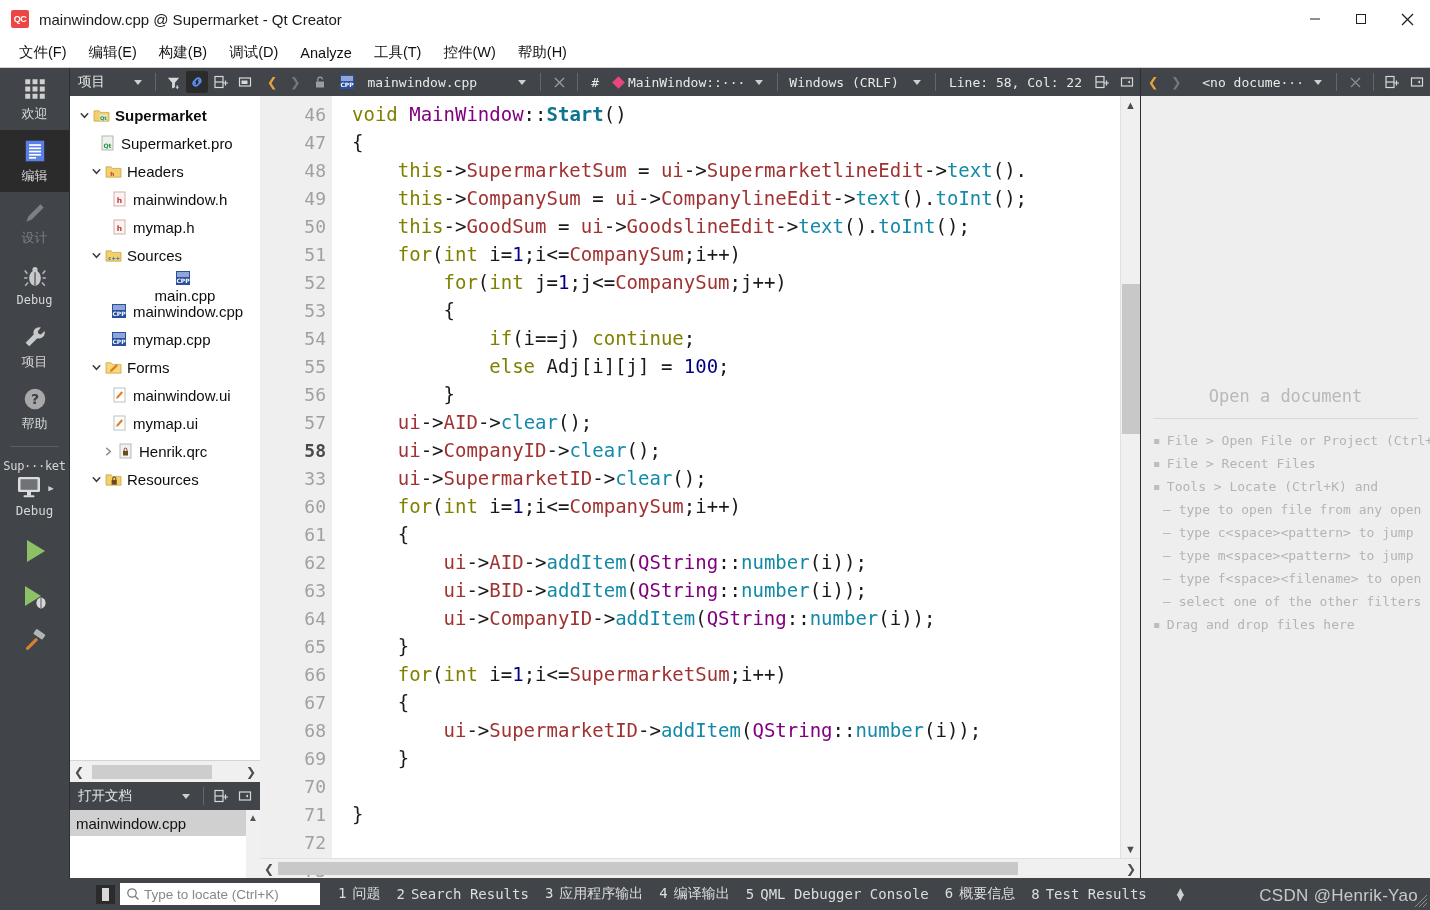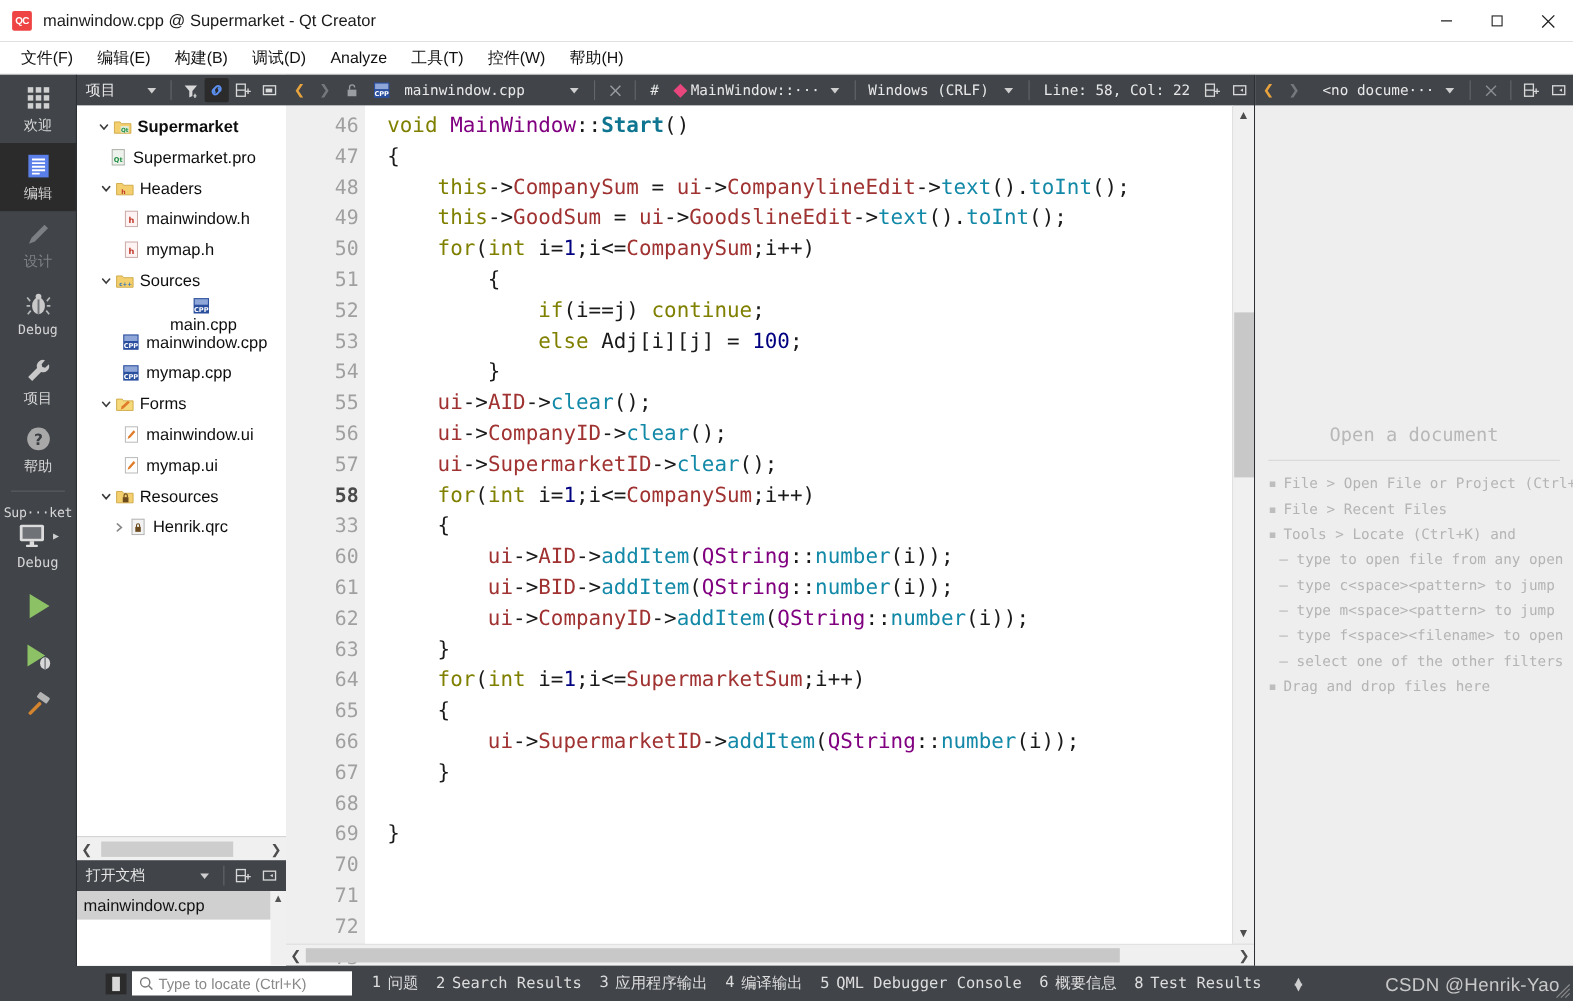--- a/index.html
+++ b/index.html
@@ -435,21 +435,21 @@
             <svg width="16" height="16" viewBox="0 0 16 16">
                 <rect x="2.5" y="4" width="11" height="8" fill="none" stroke="#d8d8d8" stroke-width="1.2"></rect>
                 <rect x="4.5" y="6.5" width="6" height="3.5" fill="#d8d8d8"></rect>
               </svg>
           </div>
         </div>
       </div>
 
       <div class="tree">
 
-        <div class="trow bold" style="padding-left:16px;">
+        <div class="trow bold" style="padding-left:6px;">
           <span class="twist">
             <svg width="11" height="11" viewBox="0 0 12 12">
                 <path d="M2.5 4 L6 8 L9.5 4" stroke="#3c3c3c" stroke-width="1.6" fill="none" stroke-linecap="round"></path>
               </svg>
             </span>
           <span class="ficon">
             <svg width="17" height="15" viewBox="0 0 18 16">
                 <path d="M1 3 h5.5 l1.3 1.7 H17 V14 H1 Z" fill="#f3cf6e" stroke="#c9a23b" stroke-width="0.8"></path>
                 <rect x="7" y="7" width="8" height="6.5" fill="#dfe9d7"></rect>
                 <text x="11" y="12.5" font-size="5.5" font-weight="bold" text-anchor="middle" fill="#1e9142" font-family="DejaVu Sans">Qt</text>
@@ -579,50 +579,50 @@
         <div class="trow" style="padding-left:40px;">
           <span class="ficon">
             <svg width="15" height="16" viewBox="0 0 14 16">
                 <rect x="1.5" y="1" width="11" height="14" fill="#ffffff" stroke="#b9b9b9" stroke-width="0.9"></rect>
                 <path d="M3.5 12 L4.3 9.6 L9 4.2 L10.5 5.7 L5.8 11 Z" fill="#e07b2a"></path>
               </svg>
             </span>
           <span>mymap.ui</span>
         </div>
 
+        <div class="trow" style="padding-left:30px;">
+          <span class="twist">
+            <svg width="11" height="11" viewBox="0 0 12 12">
+                <path d="M4 2.5 L8 6 L4 9.5" stroke="#888888" stroke-width="1.6" fill="none" stroke-linecap="round"></path>
+              </svg>
+            </span>
+          <span class="ficon">
+            <svg width="15" height="16" viewBox="0 0 14 16">
+                <rect x="1.5" y="1" width="11" height="14" fill="#f2f2f2" stroke="#b0b0b0" stroke-width="0.9"></rect>
+                <rect x="4.5" y="8" width="5" height="4.5" fill="#6b4a1e"></rect>
+                <path d="M5.6 8 v-1.5 a1.4 1.4 0 0 1 2.8 0 v1.5" stroke="#6b4a1e" stroke-width="1" fill="none"></path>
+              </svg>
+            </span>
+          <span>Henrik.qrc</span>
+        </div>
+
         <div class="trow" style="padding-left:18px;">
           <span class="twist">
             <svg width="11" height="11" viewBox="0 0 12 12">
                 <path d="M2.5 4 L6 8 L9.5 4" stroke="#3c3c3c" stroke-width="1.6" fill="none" stroke-linecap="round"></path>
               </svg>
             </span>
           <span class="ficon">
             <svg width="17" height="15" viewBox="0 0 18 16">
                 <path d="M1 3 h5.5 l1.3 1.7 H17 V14 H1 Z" fill="#f3cf6e" stroke="#c9a23b" stroke-width="0.8"></path>
                 <rect x="7" y="8.5" width="5.5" height="5" fill="#6b4a1e"></rect>
                 <path d="M8.2 8.5 v-1.6 a1.6 1.6 0 0 1 3.2 0 v1.6" stroke="#6b4a1e" stroke-width="1.1" fill="none"></path>
               </svg>
             </span>
           <span>Resources</span>
-        </div>
-
-        <div class="trow" style="padding-left:30px;">
-          <span class="twist">
-            <svg width="11" height="11" viewBox="0 0 12 12">
-                <path d="M4 2.5 L8 6 L4 9.5" stroke="#888888" stroke-width="1.6" fill="none" stroke-linecap="round"></path>
-              </svg>
-            </span>
-          <span class="ficon">
-            <svg width="15" height="16" viewBox="0 0 14 16">
-                <rect x="1.5" y="1" width="11" height="14" fill="#f2f2f2" stroke="#b0b0b0" stroke-width="0.9"></rect>
-                <rect x="4.5" y="8" width="5" height="4.5" fill="#6b4a1e"></rect>
-                <path d="M5.6 8 v-1.5 a1.4 1.4 0 0 1 2.8 0 v1.5" stroke="#6b4a1e" stroke-width="1" fill="none"></path>
-              </svg>
-            </span>
-          <span>Henrik.qrc</span>
         </div>
       </div>
 
       <div class="hscroll-wrap">
         <div class="hs-arrow">❮</div>
         <div class="hs-track">
             <div class="hs-thumb"></div>
           </div>
         <div class="hs-arrow">❯</div>
       </div>
@@ -752,23 +752,25 @@
             <div class="gln">68</div>
             <div class="gln">69</div>
             <div class="gln">70</div>
             <div class="gln">71</div>
             <div class="gln">72</div>
             <div class="gln">73</div>
           </div>
         <div class="code-area" id="codearea">
             <div class="cline"><span class="k">void</span><span class="op"> </span><span class="ty">MainWindow</span><span class="op">::</span><span class="fn">Start</span><span class="op">()</span></div>
             <div class="cline"><span class="op">{</span></div>
+            <div class="cline"><span class="op">    </span><span class="k">this</span><span class="op">-&gt;</span><span class="id">SupermarketSum</span><span class="op"> = </span><span class="id">ui</span><span class="op">-&gt;</span><span class="id">SupermarketlineEdit</span><span class="op">-&gt;</span><span class="mb">text</span><span class="op">().</span></div>
             <div class="cline"><span class="op">    </span><span class="k">this</span><span class="op">-&gt;</span><span class="id">CompanySum</span><span class="op"> = </span><span class="id">ui</span><span class="op">-&gt;</span><span class="id">CompanylineEdit</span><span class="op">-&gt;</span><span class="mb">text</span><span class="op">().</span><span class="mb">toInt</span><span class="op">();</span></div>
             <div class="cline"><span class="op">    </span><span class="k">this</span><span class="op">-&gt;</span><span class="id">GoodSum</span><span class="op"> = </span><span class="id">ui</span><span class="op">-&gt;</span><span class="id">GoodslineEdit</span><span class="op">-&gt;</span><span class="mb">text</span><span class="op">().</span><span class="mb">toInt</span><span class="op">();</span></div>
             <div class="cline"><span class="op">    </span><span class="k">for</span><span class="op">(</span><span class="k">int</span><span class="op"> i=</span><span class="num">1</span><span class="op">;i&lt;=</span><span class="id">CompanySum</span><span class="op">;i++)</span></div>
+            <div class="cline"><span class="op">        </span><span class="k">for</span><span class="op">(</span><span class="k">int</span><span class="op"> j=</span><span class="num">1</span><span class="op">;j&lt;=</span><span class="id">CompanySum</span><span class="op">;j++)</span></div>
             <div class="cline"><span class="op">        {</span></div>
             <div class="cline"><span class="op">            </span><span class="k">if</span><span class="op">(i==j) </span><span class="k">continue</span><span class="op">;</span></div>
             <div class="cline"><span class="op">            </span><span class="k">else</span><span class="op"> Adj[i][j] = </span><span class="num">100</span><span class="op">;</span></div>
             <div class="cline"><span class="op">        }</span></div>
             <div class="cline"><span class="op">    </span><span class="id">ui</span><span class="op">-&gt;</span><span class="id">AID</span><span class="op">-&gt;</span><span class="mb">clear</span><span class="op">();</span></div>
             <div class="cline"><span class="op">    </span><span class="id">ui</span><span class="op">-&gt;</span><span class="id">CompanyID</span><span class="op">-&gt;</span><span class="mb">clear</span><span class="op">();</span></div>
             <div class="cline"><span class="op">    </span><span class="id">ui</span><span class="op">-&gt;</span><span class="id">SupermarketID</span><span class="op">-&gt;</span><span class="mb">clear</span><span class="op">();</span></div>
             <div class="cline"><span class="op">    </span><span class="k">for</span><span class="op">(</span><span class="k">int</span><span class="op"> i=</span><span class="num">1</span><span class="op">;i&lt;=</span><span class="id">CompanySum</span><span class="op">;i++)</span></div>
             <div class="cline"><span class="op">    {</span></div>
             <div class="cline"><span class="op">        </span><span class="id">ui</span><span class="op">-&gt;</span><span class="id">AID</span><span class="op">-&gt;</span><span class="mb">addItem</span><span class="op">(</span><span class="ty">QString</span><span class="op">::</span><span class="mb">number</span><span class="op">(i));</span></div>

